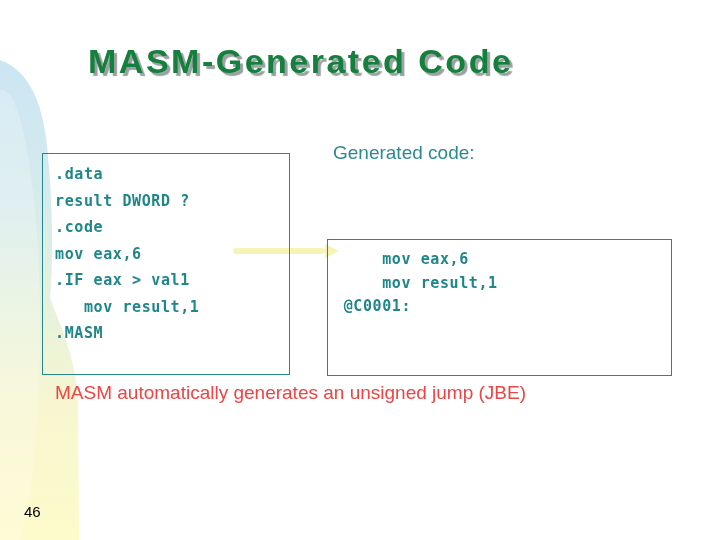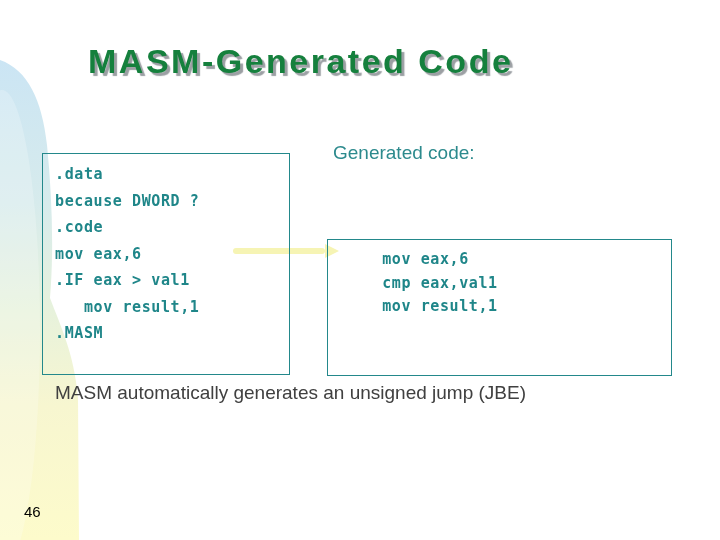--- a/index.html
+++ b/index.html
@@ -44,21 +44,21 @@
   }
   .box-right .line { line-height:23.5px; }
 
   .gen-label {
     position:absolute; left:333px; top:142px; z-index:2;
     font-size:19px; color:#2c8a8d; white-space:nowrap;
   }
 
   .note {
     position:absolute; left:55px; top:380px; z-index:2;
-    font-size:19px; color:#404040; line-height:25.5px; white-space:nowrap;
+    font-size:19px; color:#ef4444; line-height:25.5px; white-space:nowrap;
   }
 
   .page-number {
     position:absolute; left:24px; top:503px; z-index:2;
     font-size:15px; color:#000000;
   }
 
   .map-arrow { position:absolute; left:233px; top:244px; width:106px; height:14px; z-index:1; }
   .map-arrow .shaft {
     position:absolute; left:0; top:4px; width:92px; height:6px;
@@ -85,38 +85,38 @@
     </linearGradient>
   </defs>
   <path d="M0,60 C28,70 42,100 47,145 C52,195 54,250 50,298 C60,325 74,352 78,398 L79,540 L0,540 Z" fill="url(#bandGrad)"></path>
   <ellipse cx="2" cy="330" rx="38" ry="240" fill="#ffffff" opacity="0.22"></ellipse>
 </svg>
 
 <div class="slide-title">MASM-Generated Code</div>
 
 <div class="codebox box-left">
   <div class="line">.data</div>
-  <div class="line">because DWORD ?</div>
+  <div class="line">result DWORD ?</div>
   <div class="line">.code</div>
   <div class="line">mov eax,6</div>
   <div class="line">.IF eax &gt; val1</div>
   <div class="line">   mov result,1</div>
   <div class="line">.MASM</div>
 </div>
 
 <div class="map-arrow">
   <span class="shaft"></span>
   <span class="head"></span>
 </div>
 
 <div class="gen-label">Generated code:</div>
 
 <div class="codebox box-right">
   <div class="line">     mov eax,6</div>
-  <div class="line">     cmp eax,val1</div>
   <div class="line">     mov result,1</div>
+  <div class="line"> @C0001:</div>
 </div>
 
 <div class="note">
   <div>MASM automatically generates an unsigned jump (JBE)</div>
 </div>
 
 <div class="page-number">46</div>
 
 </body></html>

